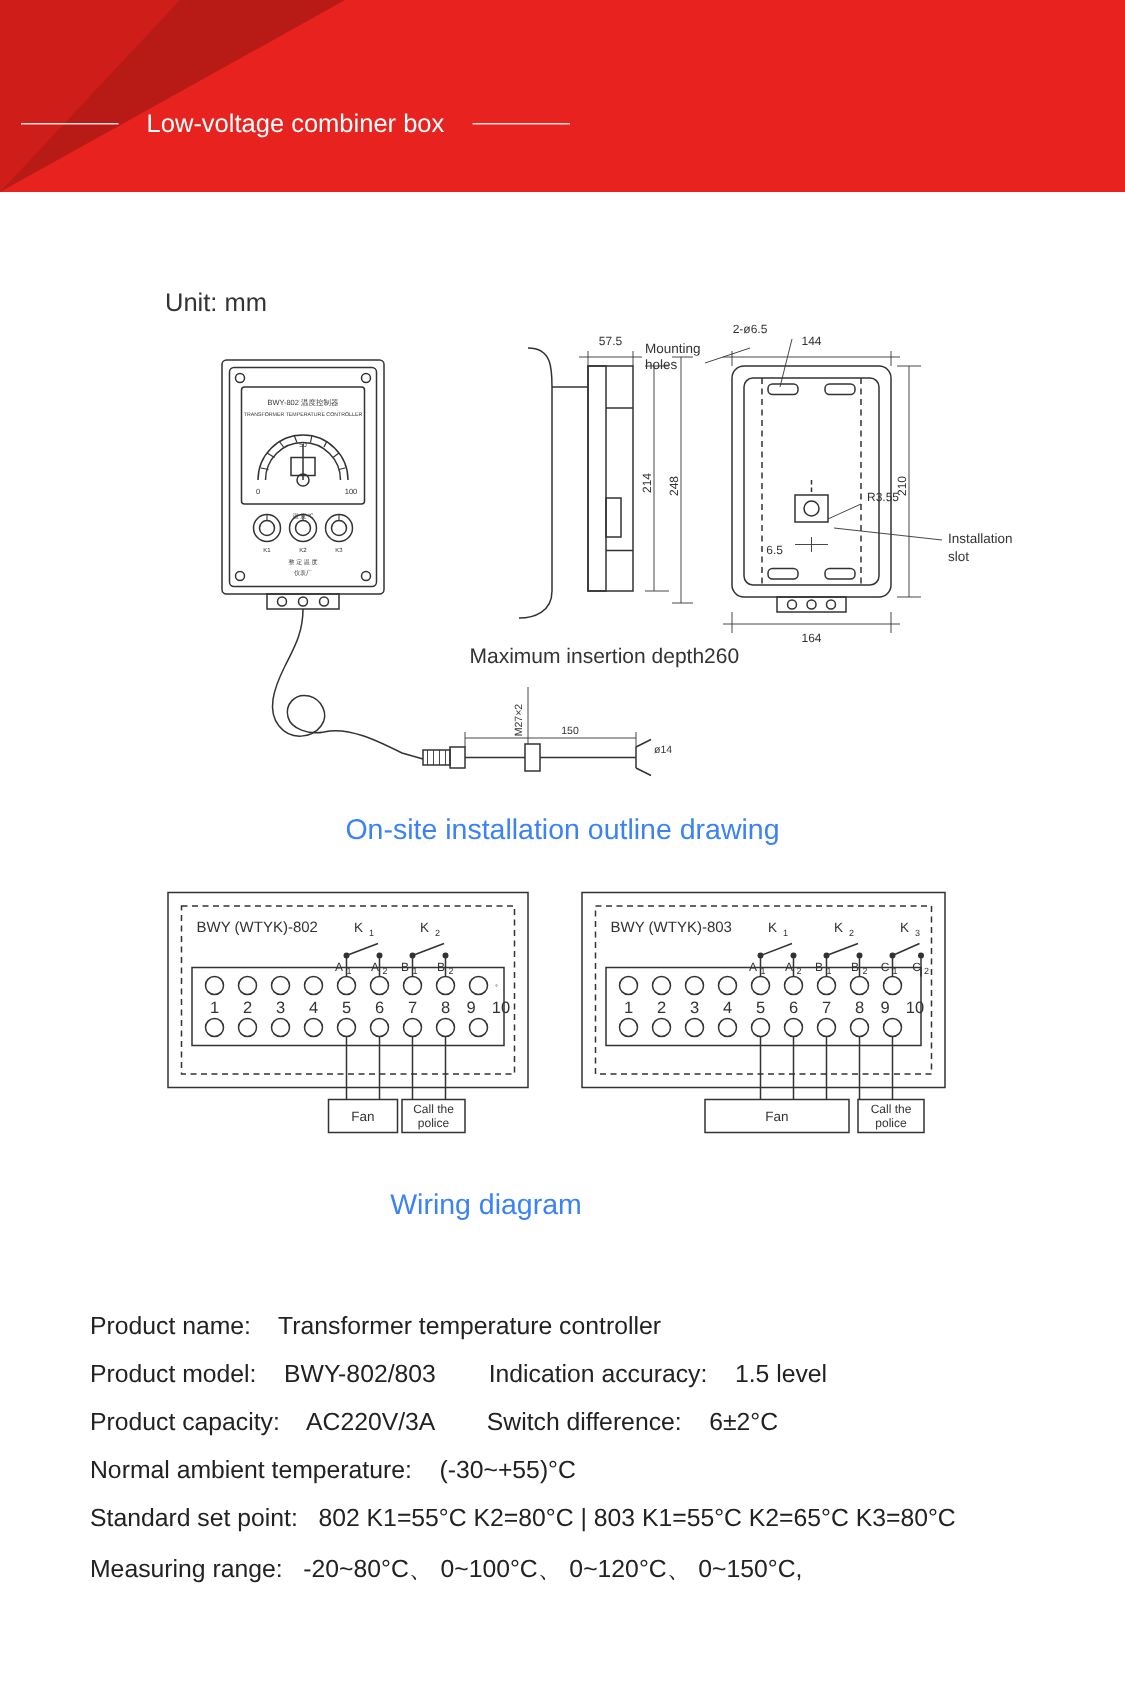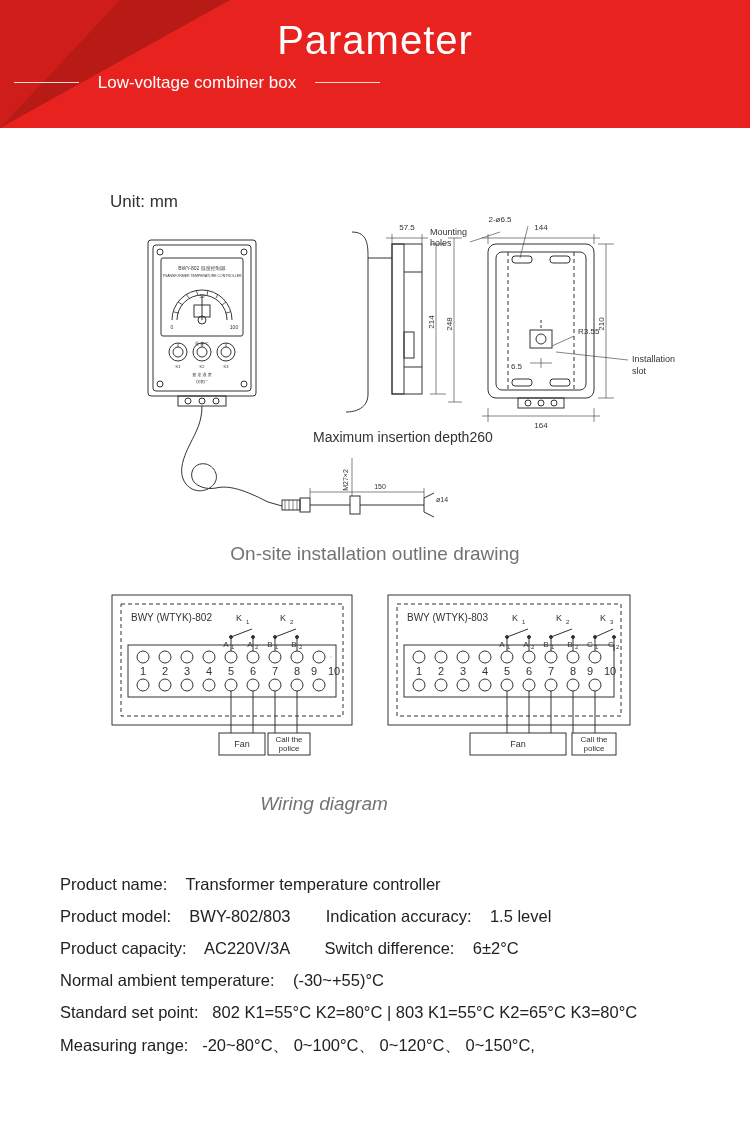--- a/index.html
+++ b/index.html
@@ -81,34 +81,33 @@
     position: absolute;
     left: 110px;
     top: 192px;
     font-size: 17px;
     color: #333;
   }
 
   .caption {
     text-align: center;
     font-size: 19px;
-    color: #737373;
+    color: #3b82f6;
   }
   .caption-outline {
     position: absolute;
     top: 543px;
     left: 0;
     width: 750px;
   }
   .caption-wiring {
     position: absolute;
     top: 793px;
     left: 0;
     width: 648px;
-    font-style: italic;
   }
 
   .drawing-area {
     position: absolute;
     left: 0;
     top: 212px;
     width: 750px;
     height: 330px;
   }
   .wiring-area {
@@ -144,21 +143,20 @@
     display: inline-block;
     width: 26px;
   }
 </style>
 </head>
 <body>
 
 <div class="header">
   <div class="dark-wedge"></div>
   <div class="dark-wedge2"></div>
-  <div class="title">Parameter</div>
   <div class="subtitle-wrap">
     <span class="line"></span>
     <span class="subtitle">Low-voltage combiner box</span>
     <span class="line"></span>
   </div>
 </div>
 
 <div class="unit-label">Unit: mm</div>
 
 <div class="drawing-area">

